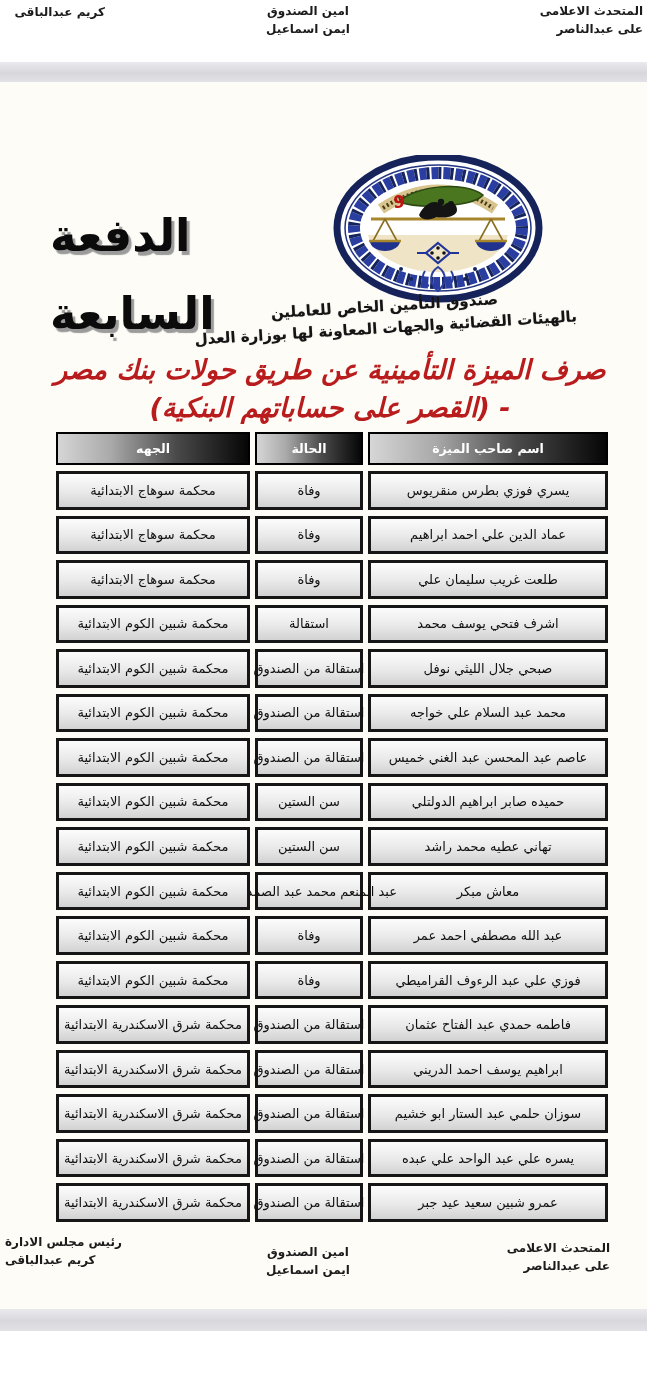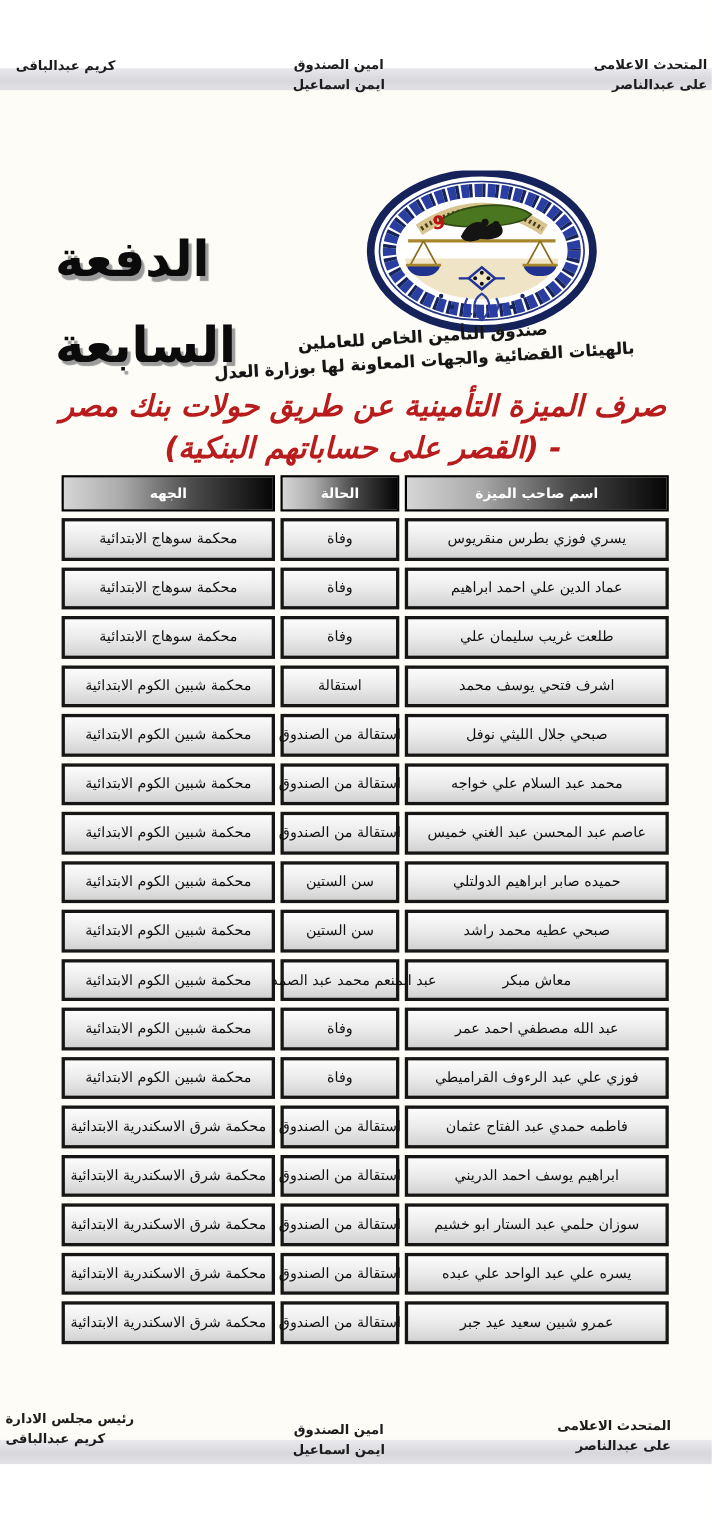--- a/index.html
+++ b/index.html
@@ -8,21 +8,21 @@
     background:#ffffff;
     font-family:"DejaVu Sans",sans-serif;
     overflow:hidden;
   }
   #page{position:relative;width:647px;height:1400px;direction:rtl;}
   .graybar{position:absolute;left:0;width:647px;background:linear-gradient(#eaeaee,#d7d7dc 55%,#e2e2e6);}
   #bar-top{top:62px;height:20px;}
   #bar-bottom{top:1309px;height:22px;}
   #content-bg{position:absolute;left:0;top:82px;width:647px;height:1227px;background:#fdfcf7;}
 
-  .sig{position:absolute;font-size:12px;font-weight:bold;color:#1c1c1c;line-height:18px;white-space:nowrap;margin-top:48px;}
+  .sig{position:absolute;font-size:12px;font-weight:bold;color:#1c1c1c;line-height:18px;white-space:nowrap;}
   .sig div{white-space:nowrap;}
   #sig-top-right{top:2px;right:4px;text-align:right;}
   #sig-top-center{top:2px;left:243px;width:130px;text-align:center;}
   #sig-top-left{top:3px;left:5px;width:100px;text-align:right;}
   #sig-bot-left{top:1233px;left:5px;width:200px;text-align:left;}
   #sig-bot-center{top:1243px;left:243px;width:130px;text-align:center;}
   #sig-bot-right{top:1239px;right:37px;text-align:right;}
 
   #batch-title{
     position:absolute;left:50px;top:197px;width:295px;height:80px;
@@ -178,21 +178,21 @@
     <div class="td">محكمة شبين الكوم الابتدائية</div>
 
     <div class="td">عاصم عبد المحسن عبد الغني خميس</div>
     <div class="td">استقالة من الصندوق</div>
     <div class="td">محكمة شبين الكوم الابتدائية</div>
 
     <div class="td">حميده صابر ابراهيم الدولتلي</div>
     <div class="td">سن الستين</div>
     <div class="td">محكمة شبين الكوم الابتدائية</div>
 
-    <div class="td">صبحي عطيه محمد راشد</div>
+    <div class="td">تهاني عطيه محمد راشد</div>
     <div class="td">سن الستين</div>
     <div class="td">محكمة شبين الكوم الابتدائية</div>
 
     <div class="td">معاش مبكر</div>
     <div class="td">عبد المنعم محمد عبد الصمد عياد</div>
     <div class="td">محكمة شبين الكوم الابتدائية</div>
 
     <div class="td">عبد الله مصطفي احمد عمر</div>
     <div class="td">وفاة</div>
     <div class="td">محكمة شبين الكوم الابتدائية</div>

